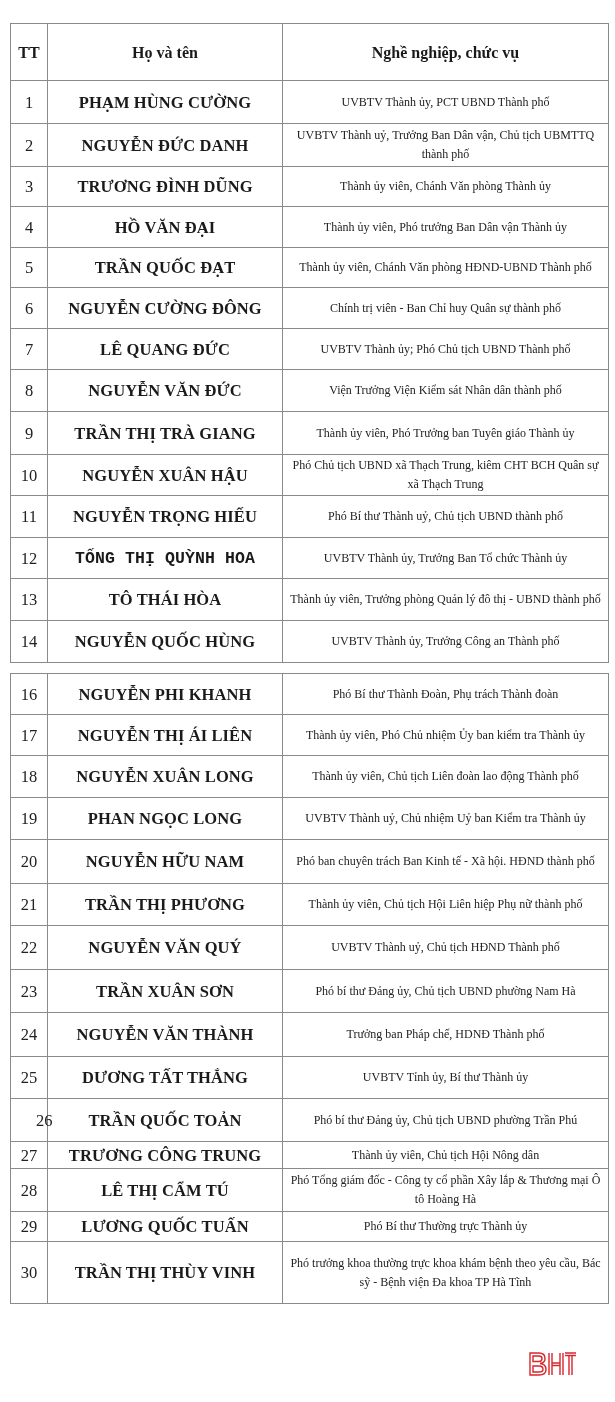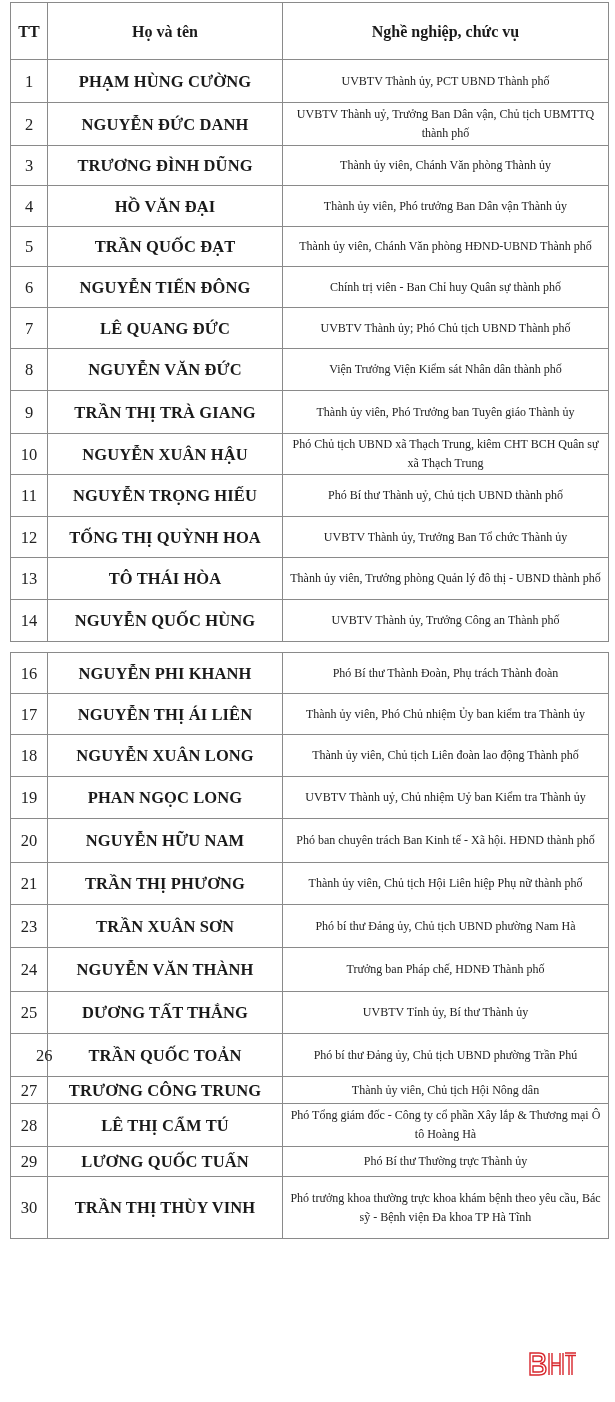--- a/index.html
+++ b/index.html
@@ -11,21 +11,21 @@
       width: 615px;
       height: 1402px;
       position: relative;
       overflow: hidden;
       font-family: "Liberation Serif", "DejaVu Serif", serif;
       color: #1a1a1a;
     }
     .doc {
       position: absolute;
       left: 10px;
-      top: 2px;
+      top: 23px;
       width: 598px;
     }
     table.roster {
       border-collapse: collapse;
       width: 598px;
       table-layout: fixed;
     }
     table.roster col.c-tt { width: 37px; }
     table.roster col.c-name { width: 235px; }
     table.roster col.c-job { width: 326px; }
@@ -114,21 +114,21 @@
           <td class="name" style="height: 40px;">HỒ VĂN ĐẠI</td>
           <td class="job" style="height: 40px;">Thành ủy viên, Phó trưởng Ban Dân vận Thành ủy</td>
         </tr>
         <tr>
           <td class="tt" style="height: 39px;">5</td>
           <td class="name" style="height: 39px;">TRẦN QUỐC ĐẠT</td>
           <td class="job" style="height: 39px;">Thành ủy viên, Chánh Văn phòng HĐND-UBND Thành phố</td>
         </tr>
         <tr>
           <td class="tt" style="height: 40px;">6</td>
-          <td class="name" style="height: 40px;">NGUYỄN TIẾN ĐÔNG</td>
+          <td class="name" style="height: 40px;">NGUYỄN CƯỜNG ĐÔNG</td>
           <td class="job" style="height: 40px;">Chính trị viên - Ban Chỉ huy Quân sự thành phố</td>
         </tr>
         <tr>
           <td class="tt" style="height: 40px;">7</td>
           <td class="name" style="height: 40px;">LÊ QUANG ĐỨC</td>
           <td class="job" style="height: 40px;">UVBTV Thành ủy; Phó Chủ tịch UBND Thành phố</td>
         </tr>
         <tr>
           <td class="tt" style="height: 41px;">8</td>
           <td class="name" style="height: 41px;">NGUYỄN VĂN ĐỨC</td>
@@ -144,21 +144,21 @@
           <td class="name" style="height: 40px;">NGUYỄN XUÂN HẬU</td>
           <td class="job" style="height: 40px;">Phó Chủ tịch UBND xã Thạch Trung, kiêm CHT BCH Quân sự xã Thạch Trung</td>
         </tr>
         <tr>
           <td class="tt" style="height: 41px;">11</td>
           <td class="name" style="height: 41px;">NGUYỄN TRỌNG HIẾU</td>
           <td class="job" style="height: 41px;">Phó Bí thư Thành uỷ, Chủ tịch UBND thành phố</td>
         </tr>
         <tr>
           <td class="tt" style="height: 40px;">12</td>
-          <td class="name" style="height: 40px;">TỐNG THỊ QUỲNH HOA</td>
+          <td class="name" style="height: 40px; font-family: Liberation Mono, monospace;">TỐNG THỊ QUỲNH HOA</td>
           <td class="job" style="height: 40px;">UVBTV Thành ủy, Trưởng Ban Tổ chức Thành ủy</td>
         </tr>
         <tr>
           <td class="tt" style="height: 41px;">13</td>
           <td class="name" style="height: 41px;">TÔ THÁI  HÒA</td>
           <td class="job" style="height: 41px;">Thành ủy viên, Trưởng phòng Quản lý đô thị - UBND thành phố</td>
         </tr>
         <tr>
           <td class="tt" style="height: 41px;">14</td>
           <td class="name" style="height: 41px;">NGUYỄN QUỐC HÙNG</td>
@@ -191,20 +191,25 @@
           <td class="tt" style="height: 43px;">20</td>
           <td class="name" style="height: 43px;">NGUYỄN HỮU NAM</td>
           <td class="job" style="height: 43px;">Phó ban chuyên trách Ban Kinh tế - Xã hội. HĐND thành phố</td>
         </tr>
         <tr>
           <td class="tt" style="height: 41px;">21</td>
           <td class="name" style="height: 41px;">TRẦN THỊ PHƯƠNG</td>
           <td class="job" style="height: 41px;">Thành ủy viên, Chủ tịch Hội Liên hiệp Phụ nữ thành phố</td>
         </tr>
         <tr>
+          <td class="tt" style="height: 43px;">22</td>
+          <td class="name" style="height: 43px;">NGUYỄN VĂN  QUÝ</td>
+          <td class="job" style="height: 43px;">UVBTV Thành uỷ, Chủ tịch HĐND Thành phố</td>
+        </tr>
+        <tr>
           <td class="tt" style="height: 42px;">23</td>
           <td class="name" style="height: 42px;">TRẦN XUÂN SƠN</td>
           <td class="job" style="height: 42px;">Phó bí thư Đảng ủy, Chủ tịch UBND phường Nam Hà</td>
         </tr>
         <tr>
           <td class="tt" style="height: 43px;">24</td>
           <td class="name" style="height: 43px;">NGUYỄN VĂN THÀNH</td>
           <td class="job" style="height: 43px;">Trưởng ban Pháp chế, HDNĐ Thành phố</td>
         </tr>
         <tr>

